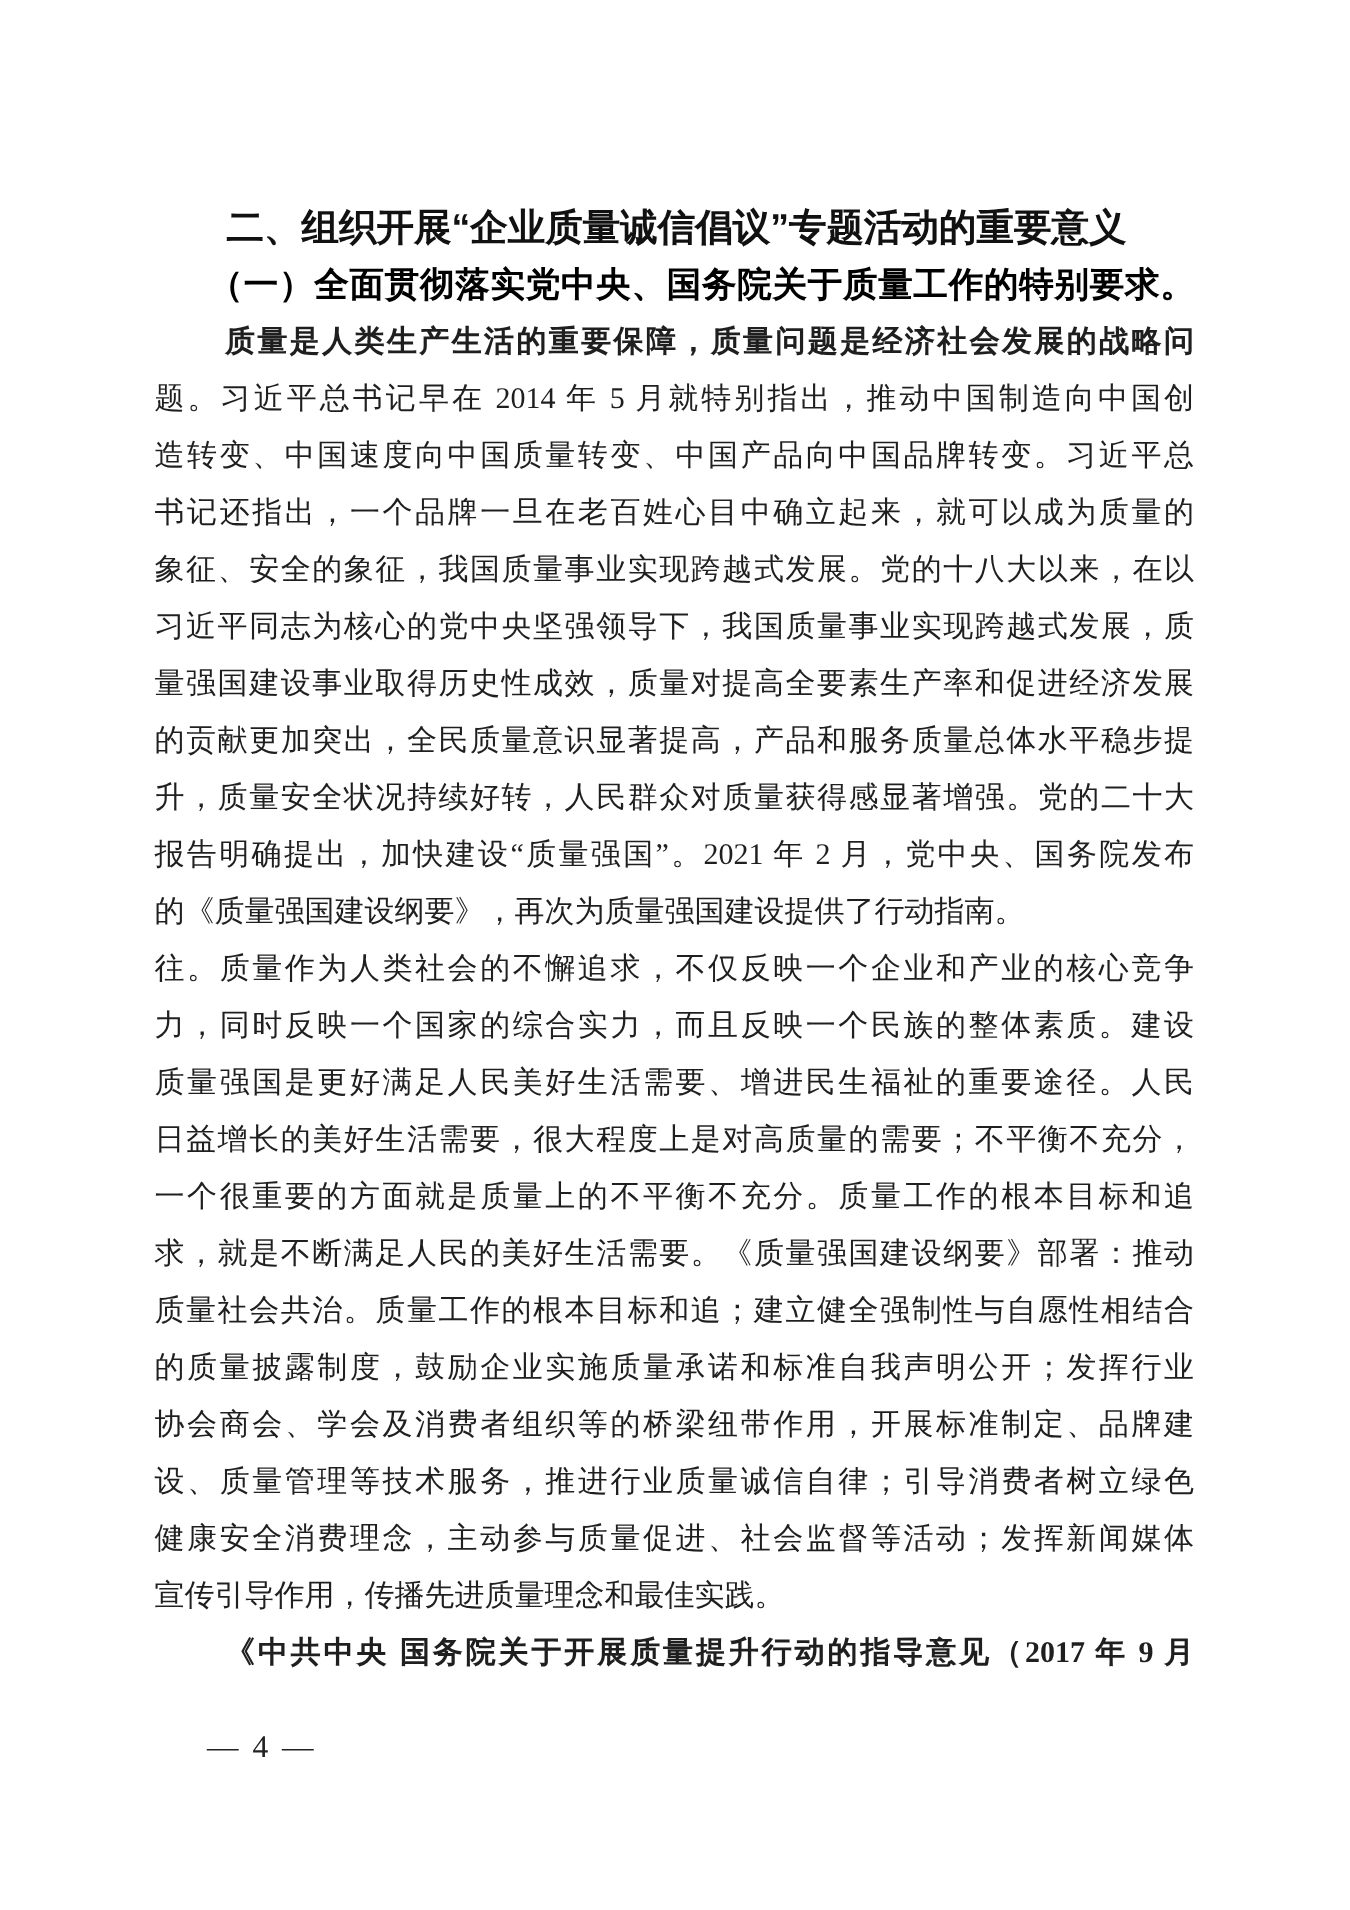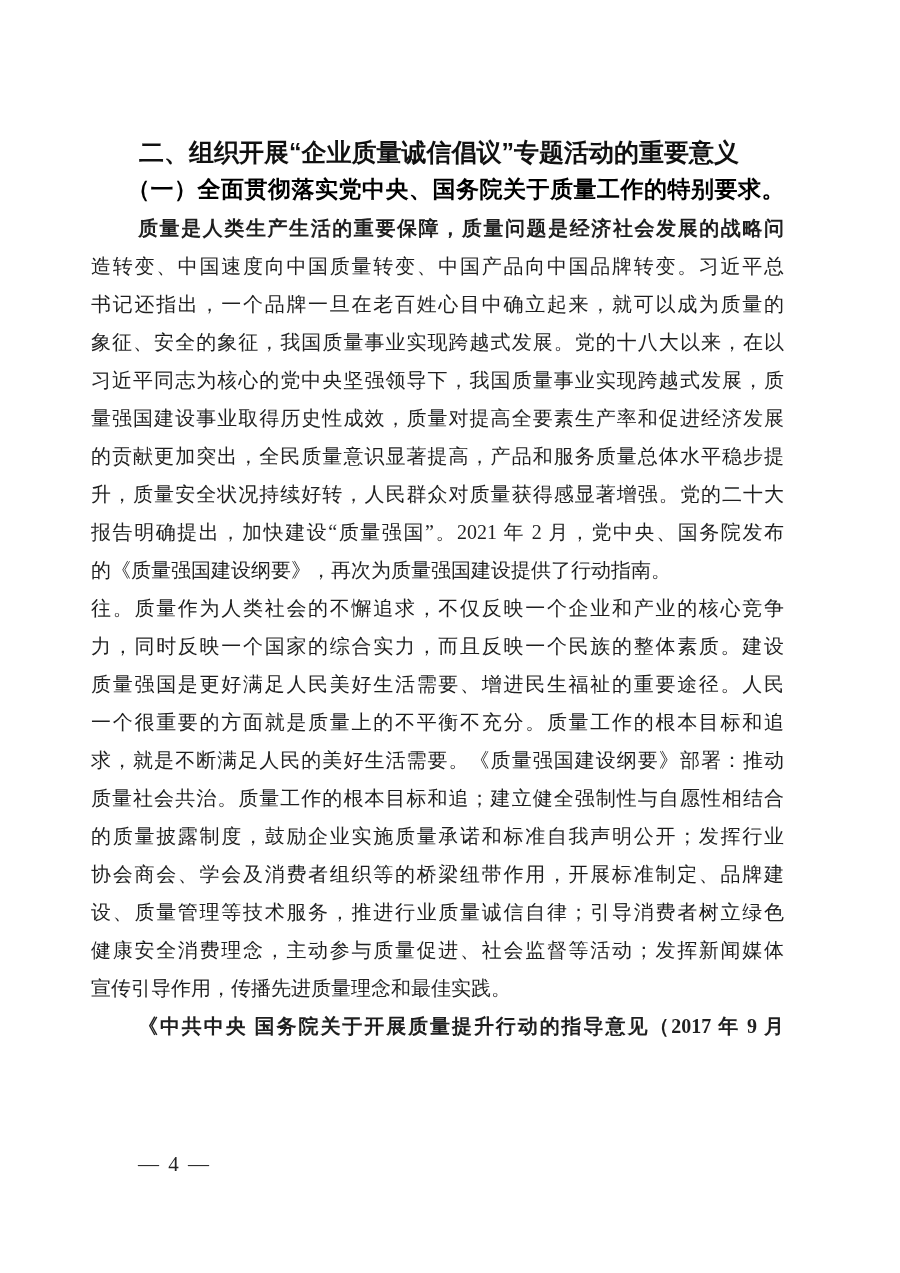--- a/index.html
+++ b/index.html
@@ -11,21 +11,21 @@
     position: relative;
     width: 900px;
     height: 1273px;
     background: #ffffff;
     overflow: hidden;
     font-family: "Liberation Serif", "DejaVu Serif", serif;
     color: #1f1f1f;
   }
   .content {
     position: absolute;
-    left: 91px;
+    left: 103px;
     top: 133px;
     width: 693px;
   }
   .h1 {
     font-family: "Liberation Sans", "DejaVu Sans", sans-serif;
     font-weight: 700;
     font-size: 25px;
     line-height: 38px;
     padding-left: 48px;
     color: #111111;
@@ -70,34 +70,36 @@
 </style>
 </head>
 <body>
 
 <div class="page">
   <div class="content">
     <div class="h1">二、组织开展“企业质量诚信倡议”专题活动的重要意义</div>
     <div class="h2">（一）全面贯彻落实党中央、国务院关于质量工作的特别要求。</div>
     <div class="para">
         <div class="line first">质量是人类生产生活的重要保障，质量问题是经济社会发展的战略问</div>
+        <div class="line">题。习近平总书记早在 2014 年 5 月就特别指出，推动中国制造向中国创</div>
         <div class="line">造转变、中国速度向中国质量转变、中国产品向中国品牌转变。习近平总</div>
         <div class="line">书记还指出，一个品牌一旦在老百姓心目中确立起来，就可以成为质量的</div>
         <div class="line">象征、安全的象征，我国质量事业实现跨越式发展。党的十八大以来，在以</div>
         <div class="line">习近平同志为核心的党中央坚强领导下，我国质量事业实现跨越式发展，质</div>
         <div class="line">量强国建设事业取得历史性成效，质量对提高全要素生产率和促进经济发展</div>
         <div class="line">的贡献更加突出，全民质量意识显著提高，产品和服务质量总体水平稳步提</div>
         <div class="line">升，质量安全状况持续好转，人民群众对质量获得感显著增强。党的二十大</div>
         <div class="line">报告明确提出，加快建设“质量强国”。2021 年 2 月，党中央、国务院发布</div>
         <div class="line last">的《质量强国建设纲要》，再次为质量强国建设提供了行动指南。</div>
       </div>
     <div class="para">
         <div class="line">往。质量作为人类社会的不懈追求，不仅反映一个企业和产业的核心竞争</div>
         <div class="line">力，同时反映一个国家的综合实力，而且反映一个民族的整体素质。建设</div>
         <div class="line">质量强国是更好满足人民美好生活需要、增进民生福祉的重要途径。人民</div>
+        <div class="line">日益增长的美好生活需要，很大程度上是对高质量的需要；不平衡不充分，</div>
         <div class="line">一个很重要的方面就是质量上的不平衡不充分。质量工作的根本目标和追</div>
         <div class="line">求，就是不断满足人民的美好生活需要。《质量强国建设纲要》部署：推动</div>
         <div class="line">质量社会共治。质量工作的根本目标和追；建立健全强制性与自愿性相结合</div>
         <div class="line">的质量披露制度，鼓励企业实施质量承诺和标准自我声明公开；发挥行业</div>
         <div class="line">协会商会、学会及消费者组织等的桥梁纽带作用，开展标准制定、品牌建</div>
         <div class="line">设、质量管理等技术服务，推进行业质量诚信自律；引导消费者树立绿色</div>
         <div class="line">健康安全消费理念，主动参与质量促进、社会监督等活动；发挥新闻媒体</div>
         <div class="line last">宣传引导作用，传播先进质量理念和最佳实践。</div>
       </div>
     <div class="para cont">

